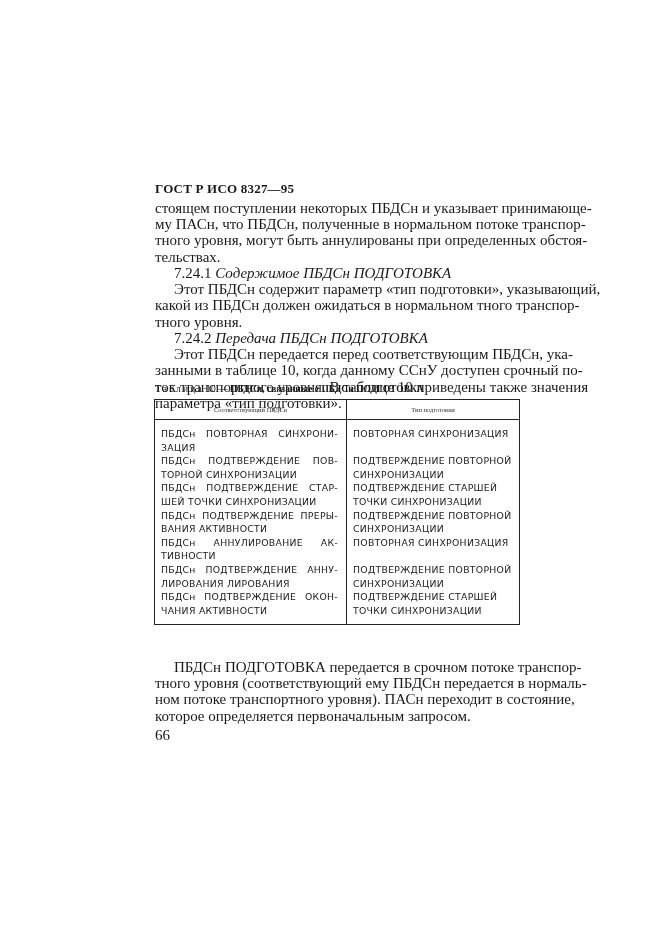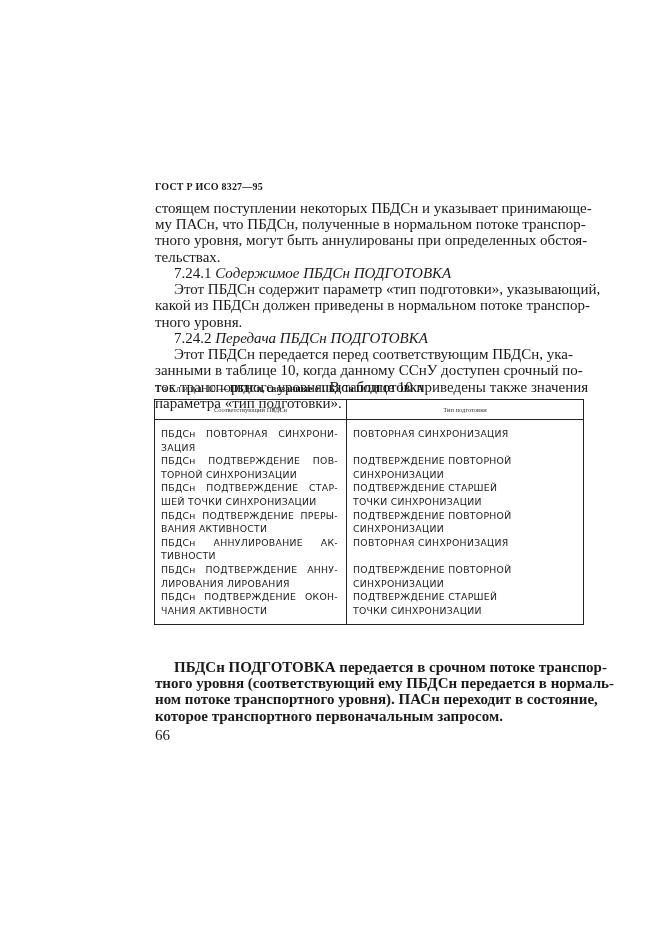--- a/index.html
+++ b/index.html
@@ -1,28 +1,28 @@
 <!DOCTYPE html>
 <html><head>
   <meta charset="utf-8">
   <style>
     html, body { margin:0; padding:0; }
     body { width:661px; height:935px; background:#ffffff; position:relative; overflow:hidden;
       font-family:"Liberation Serif","DejaVu Serif",serif; color:#1a1a1a; }
     .abs { position:absolute; }
-    .header { left:155px; top:181px; font-size:10px; font-weight:bold; letter-spacing:0.2px; }
+    .header { left:155px; top:181px; font-size:13px; font-weight:bold; letter-spacing:0.2px; }
     .para { left:155px; width:364px; font-size:15px; line-height:16.2px; text-align:justify; }
     .line { display:block; white-space:nowrap; text-align:justify; text-align-last:justify; }
     .line.last { text-align-last:left; }
     .indent { padding-left:19px; }
     .ital { font-style:italic; }
     .caption { left:155px; top:384px; font-size:9.5px; white-space:nowrap; }
     .caption .sp { letter-spacing:2.2px; }
     .caption b { font-weight:bold; }
-    table.t { position:absolute; left:154px; top:399px; width:430px; border-collapse:collapse;
+    table.t { position:absolute; left:154px; top:399px; width:366px; border-collapse:collapse;
       border:1.3px solid #222; font-family:"DejaVu Sans","Liberation Sans",sans-serif; }
     table.t th { font-weight:normal; font-size:6.5px; height:19px; border-bottom:1.3px solid #222;
       font-family:"Liberation Serif",serif; color:#333; text-align:center; padding:0; }
     table.t th.c1, table.t td.c1 { width:185px; border-right:1.3px solid #222; }
     table.t td { vertical-align:top; padding:0 0 0 6px; font-size:9.3px; line-height:13.6px;
       letter-spacing:0.3px; color:#1a1a1a; }
     table.t tr.first td { padding-top:7px; }
     table.t tr.lastrow td { padding-bottom:7px;margin-left:45px; }
     .cellline { display:block; white-space:nowrap; }
     .cellline.j { text-align:justify; text-align-last:justify; padding-right:8px; }
@@ -36,21 +36,21 @@
 <div class="abs para" style="top:200px;">
   <span class="line">стоящем поступлении некоторых ПБДСн и указывает принимающе-</span>
   <span class="line">му ПАСн, что ПБДСн, полученные в нормальном потоке транспор-</span>
   <span class="line">тного уровня, могут быть аннулированы при определенных обстоя-</span>
   <span class="line last">тельствах.</span>
 </div>
 
 <div class="abs para" style="top:265px;">
   <span class="line last indent"><span>7.24.1</span> <span class="ital">Содержимое ПБДСн ПОДГОТОВКА</span></span>
   <span class="line indent">Этот ПБДСн содержит параметр «тип подготовки», указывающий,</span>
-  <span class="line">какой из ПБДСн должен приведены в нормальном потоке транспор-</span>
+  <span class="line">какой из ПБДСн должен ожидаться в нормальном тного транспор-</span>
   <span class="line last">тного уровня.</span>
 </div>
 
 <div class="abs para" style="top:330px;">
   <span class="line last indent"><span>7.24.2</span> <span class="ital">Передача ПБДСн ПОДГОТОВКА</span></span>
   <span class="line indent">Этот ПБДСн передается перед соответствующим ПБДСн, ука-</span>
   <span class="line">занными в таблице 10, когда данному ССнУ доступен срочный по-</span>
   <span class="line">ток транспортного уровня. В таблице 10 приведены также значения</span>
   <span class="line last">параметра «тип подготовки».</span>
 </div>
@@ -133,20 +133,20 @@
           <span class="cellline">ЧАНИЯ АКТИВНОСТИ</span>
         </td>
       <td>
           <span class="cellline">ПОДТВЕРЖДЕНИЕ СТАРШЕЙ</span>
           <span class="cellline">ТОЧКИ СИНХРОНИЗАЦИИ</span>
         </td>
     </tr>
   </tbody>
 </table>
 
-<div class="abs para" style="top:659px;font-weight:bold;">
+<div class="abs para" style="top:659px;">
   <span class="line indent">ПБДСн ПОДГОТОВКА передается в срочном потоке транспор-</span>
   <span class="line">тного уровня (соответствующий ему ПБДСн передается в нормаль-</span>
   <span class="line">ном потоке транспортного уровня). ПАСн переходит в состояние,</span>
-  <span class="line last">которое транспортного первоначальным запросом.</span>
+  <span class="line last">которое определяется первоначальным запросом.</span>
 </div>
 
 <div class="abs pagenum">66</div>
 
 </body></html>

